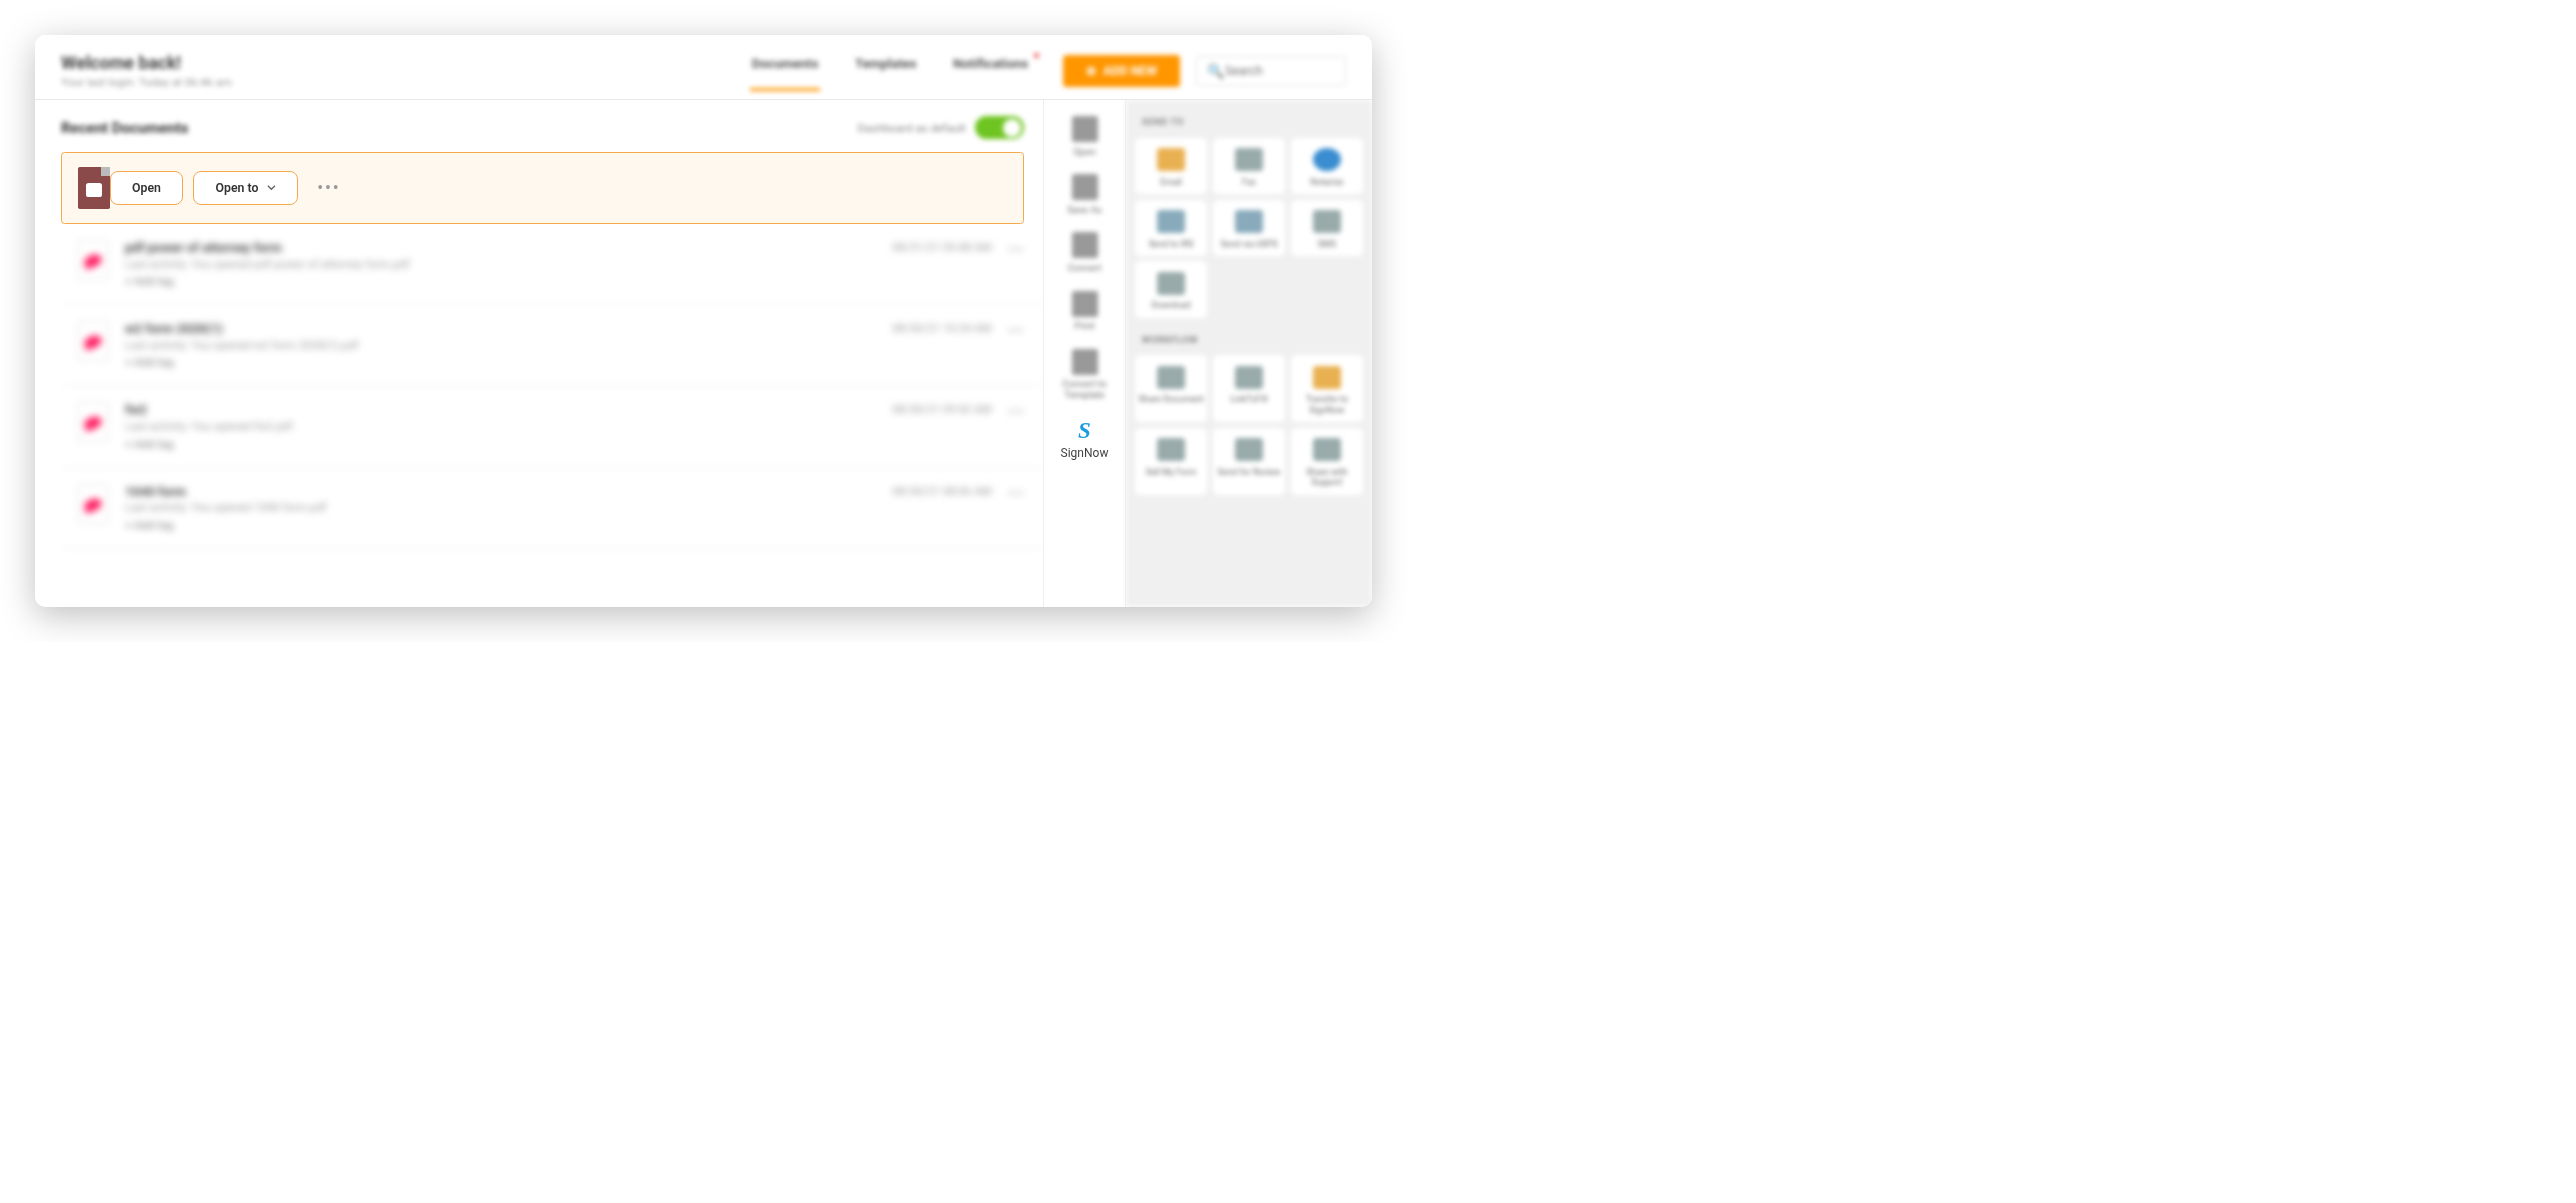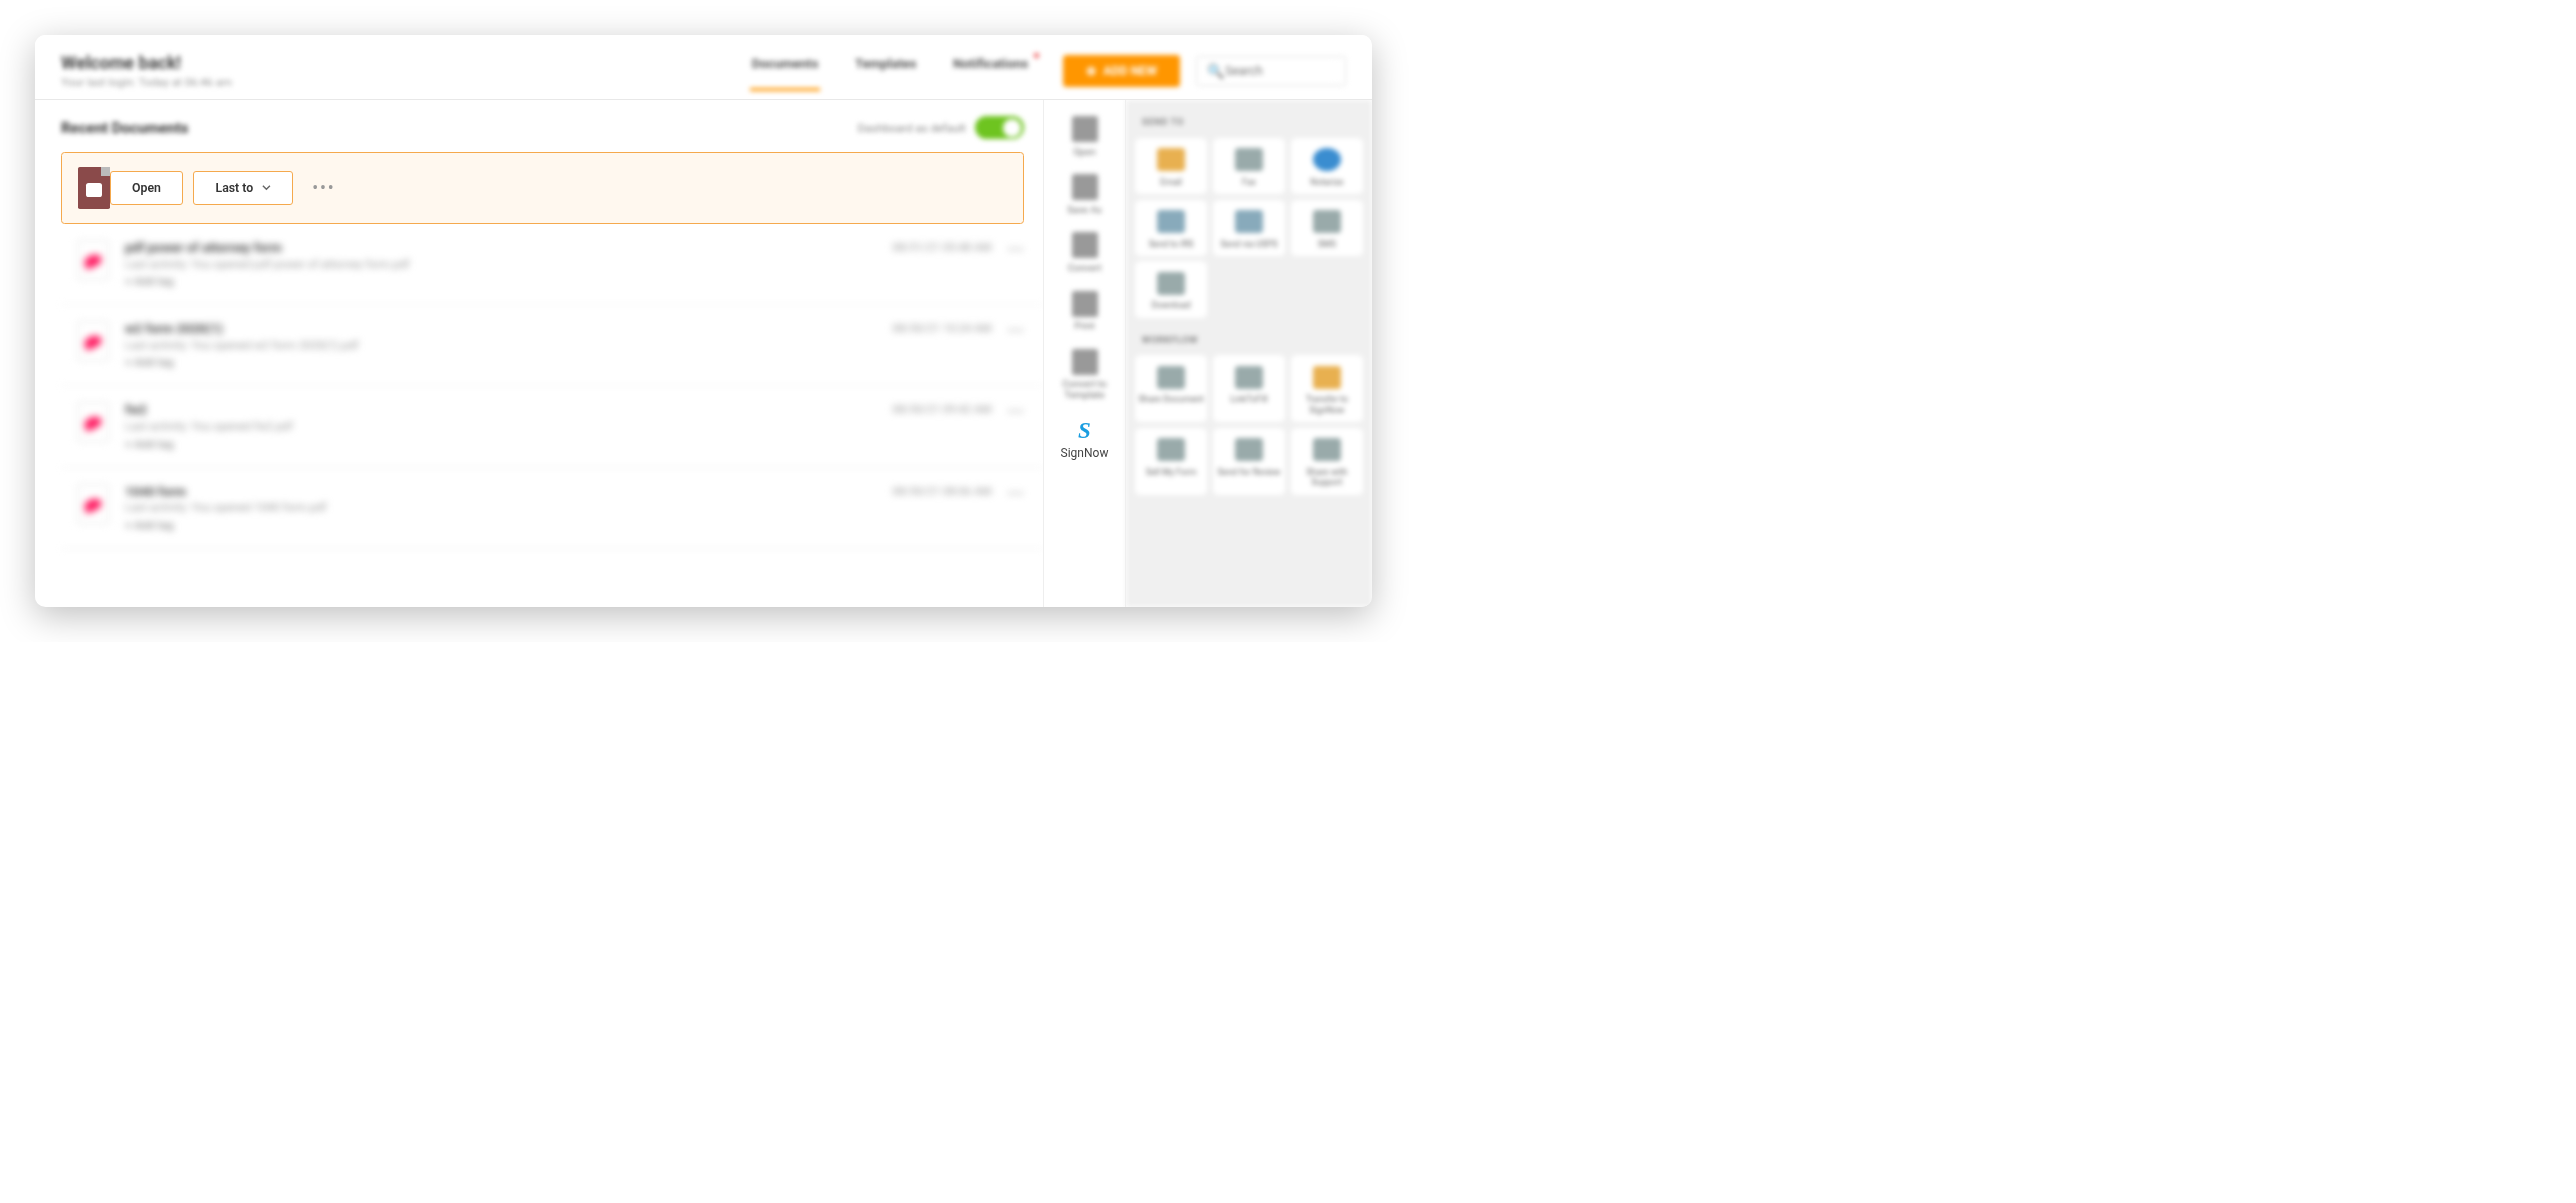--- a/index.html
+++ b/index.html
@@ -28,21 +28,21 @@
 .doc-card { border: 0.9px solid #f5a94d; background: #fff8ef; border-radius: 3.5px; padding: 14px 16px; display: flex; align-items: center; margin-right: 19.4px; }
 .doc-thumb { width: 32px; height: 42px; background: #8a4a4a; border-radius: 1.8px; position: relative; flex-shrink: 0; }
 .doc-thumb::before { content: ""; position: absolute; top: 0; right: 0; width: 8.8px; height: 8.8px; background: #bbb; }
 .doc-thumb::after { content: ""; position: absolute; top: 16px; left: 8px; width: 16px; height: 14px; background: #fff; border-radius: 2.6px; }
 .doc-info { margin-left: 16px; flex: 1; }
 .doc-title { font-size: 15px; color: #444; margin-bottom: 2.6px; }
 .doc-activity { font-size: 12.3px; color: #888; }
 .doc-activity b { color: #777; font-weight: 600; }
 .add-tag { font-size: 12.3px; color: #666; margin-top: 5.3px; cursor: pointer; }
 .doc-actions { display: flex; gap: 10.6px; align-items: center; }
-.btn-outline { border: 0.9px solid #f5a94d; background: #fff; color: #333; font-size: 12.3px; font-weight: 600; padding: 8.8px 21px; border-radius: 3px; cursor: pointer; }
+.btn-outline { border: 0.9px solid #f5a94d; background: #fff; color: #333; font-size: 12.3px; font-weight: 600; padding: 8.8px 21px; border-radius: 8px; cursor: pointer; }
 .btn-sendto { display: flex; align-items: center; gap: 8.8px; }
 .more-dots { font-size: 17.6px; color: #999; padding: 0 8.8px; cursor: pointer; letter-spacing: 1.8px; }
 
 .blur-row { display: flex; align-items: flex-start; padding: 16px 19.4px 16px 16px; border-bottom: 0.9px solid #eee; filter: blur(3.5px); }
 .blur-thumb { width: 32px; height: 40px; background: #fff; border: 0.9px solid #ddd; border-radius: 2.6px; position: relative; flex-shrink: 0; }
 .blur-thumb::after { content: ""; position: absolute; top: 14px; left: 6.2px; width: 17.6px; height: 12.3px; background: #f26; border-radius: 50% 50% 50% 0; transform: rotate(-20deg); }
 .blur-info { margin-left: 16px; flex: 1; }
 .blur-title { font-size: 13px; font-weight: 700; color: #444; }
 .blur-sub { font-size: 11.4px; color: #999; margin-top: 1.8px; }
 .blur-tag { font-size: 11.4px; color: #777; margin-top: 3.5px; }
@@ -99,21 +99,21 @@
         <div class="section-title">Recent Documents</div>
         <div class="dashboard-default">Dashboard as default</div>
         <div class="toggle"></div>
       </div>
 
       <div class="doc-card">
         <div class="doc-thumb"></div>
         <div class="doc-actions">
           <button class="btn-outline">Open</button>
           <button class="btn-outline btn-sendto">
-            <span>Last to</span>
+            <span>Open to</span>
             <svg class="chev" viewBox="0 0 10 10">
                 <path d="M1 3 L5 7 L9 3" stroke="#666" stroke-width="1.6" fill="none"></path>
               </svg>
           </button>
           <div class="more-dots">•••</div>
         </div>
       </div>
 
       <div>
         <div class="blur-row">

